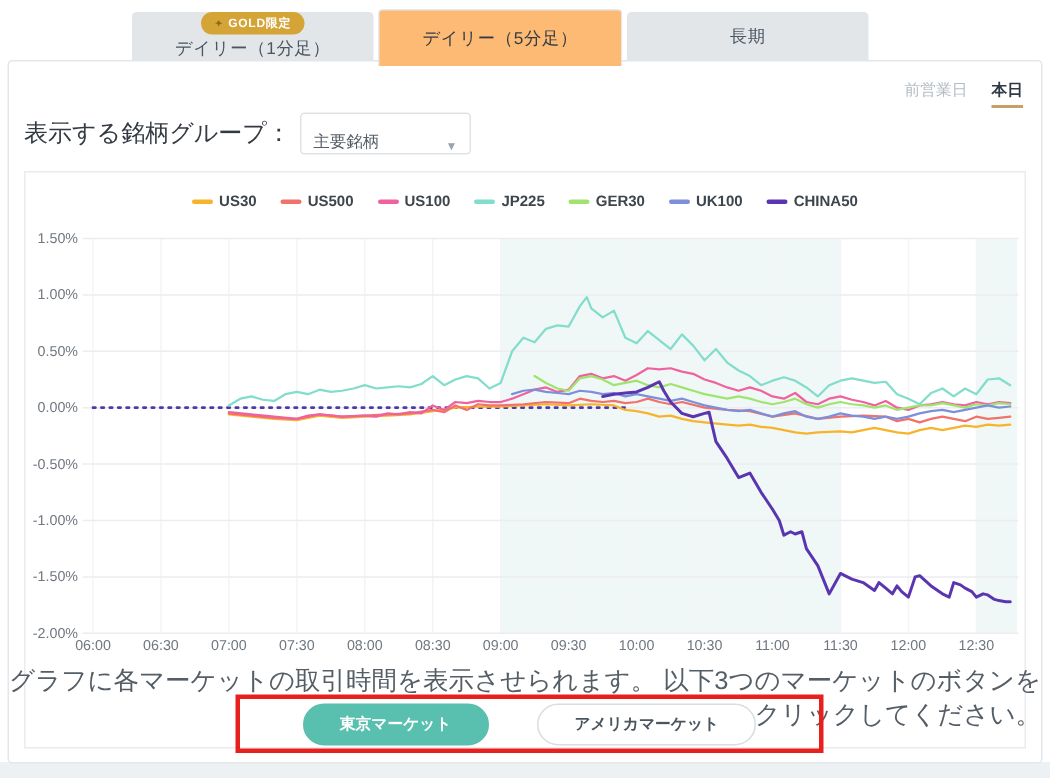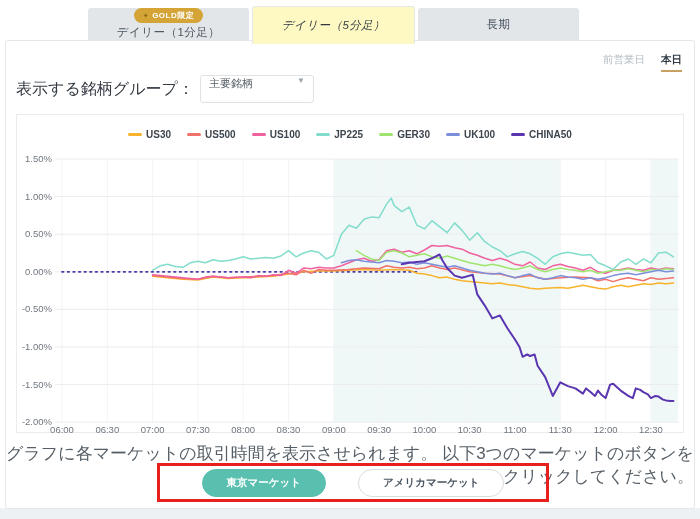--- a/index.html
+++ b/index.html
@@ -5,41 +5,41 @@
   html,body{margin:0;padding:0;}
   body{font-family:"Liberation Sans","DejaVu Sans",sans-serif;background:#ffffff;}
   .page{position:relative;width:700px;height:519px;background:#ffffff;overflow:hidden;}
   .bottom-strip{position:absolute;left:0;top:508px;width:700px;height:11px;background:#eef1f4;}
 
   
   .tabs{position:absolute;left:88px;top:6px;display:flex;z-index:3;}
   .tab{width:161px;margin-right:3px;height:32px;margin-top:2px;background:#e3e6e9;border-radius:3px 3px 0 0;
        display:flex;flex-direction:column;align-items:center;justify-content:center;cursor:pointer;}
   .tab .tab-label{font-size:11.5px;color:#4a5560;letter-spacing:.5px;}
-  .tab.active{background:#fef9c3;border:1px solid #e5e8ea;border-bottom:none;height:37px;margin-top:0;font-style:italic;}
+  .tab.active{background:#fdba74;border:1px solid #e5e8ea;border-bottom:none;height:37px;margin-top:0;}
   .tab.active .tab-label{color:#333a42;}
   .badge{display:inline-flex;align-items:center;gap:3px;background:#d4a437;color:#fff;font-size:8px;font-weight:bold;
          border-radius:8px;padding:2px 9px;margin-bottom:2px;letter-spacing:.5px;}
   .badge .badge-icon{font-size:7px;color:#8a6a14;}
 
   
   .card{position:absolute;left:5px;top:40px;width:688px;height:467px;background:#fff;border:1px solid #e4e7ea;border-radius:3px;z-index:2;}
 
   .period-toggle{position:absolute;right:12px;top:12px;display:flex;gap:16px;align-items:flex-start;}
   .period-prev{font-size:10.5px;color:#b3bcc4;cursor:pointer;}
   .period-today{font-size:10.5px;color:#2e3944;font-weight:bold;cursor:pointer;border-bottom:2px solid #c9a063;padding-bottom:3px;}
 
   .filter-row{position:absolute;left:10px;top:34px;display:flex;align-items:center;}
   .filter-label{font-size:16px;color:#333a42;}
   .select{margin-left:6px;width:96px;height:26px;border:1px solid #dfe3e6;border-radius:3px;background:#fff;
-          display:flex;align-items:flex-start;justify-content:space-between;padding:0 8px;cursor:pointer;}
+          display:flex;align-items:flex-end;justify-content:space-between;padding:0 8px;cursor:pointer;}
   .select .select-value{font-size:11px;color:#555e66;}
   .select .caret{font-size:8px;color:#9aa3ab;}
 
-  .chart-box{position:absolute;left:10px;top:73px;width:668px;height:319px;border:1px solid #e9ebee;background:#fff;box-sizing:border-box;}
+  .chart-box{position:absolute;left:10px;top:73px;width:668px;height:385px;border:1px solid #e9ebee;background:#fff;box-sizing:border-box;}
   .legend{height:26px;display:flex;align-items:center;justify-content:center;gap:16px;padding-top:6px;}
   .legend-item{display:flex;align-items:center;gap:4px;}
   .legend-marker{width:14px;height:3px;border-radius:2px;}
   .legend-label{font-size:10px;font-weight:bold;color:#3d454d;}
 
   .note{position:absolute;left:0;top:401px;width:100%;text-align:right;font-size:17px;color:#555e66;}
 
   .red-box{position:absolute;left:151px;top:422px;width:386px;height:33px;border:3px solid #e8201d;
            display:flex;align-items:center;justify-content:center;gap:32px;}
   .mkt-btn{height:28px;border-radius:15px;display:flex;align-items:center;justify-content:center;

